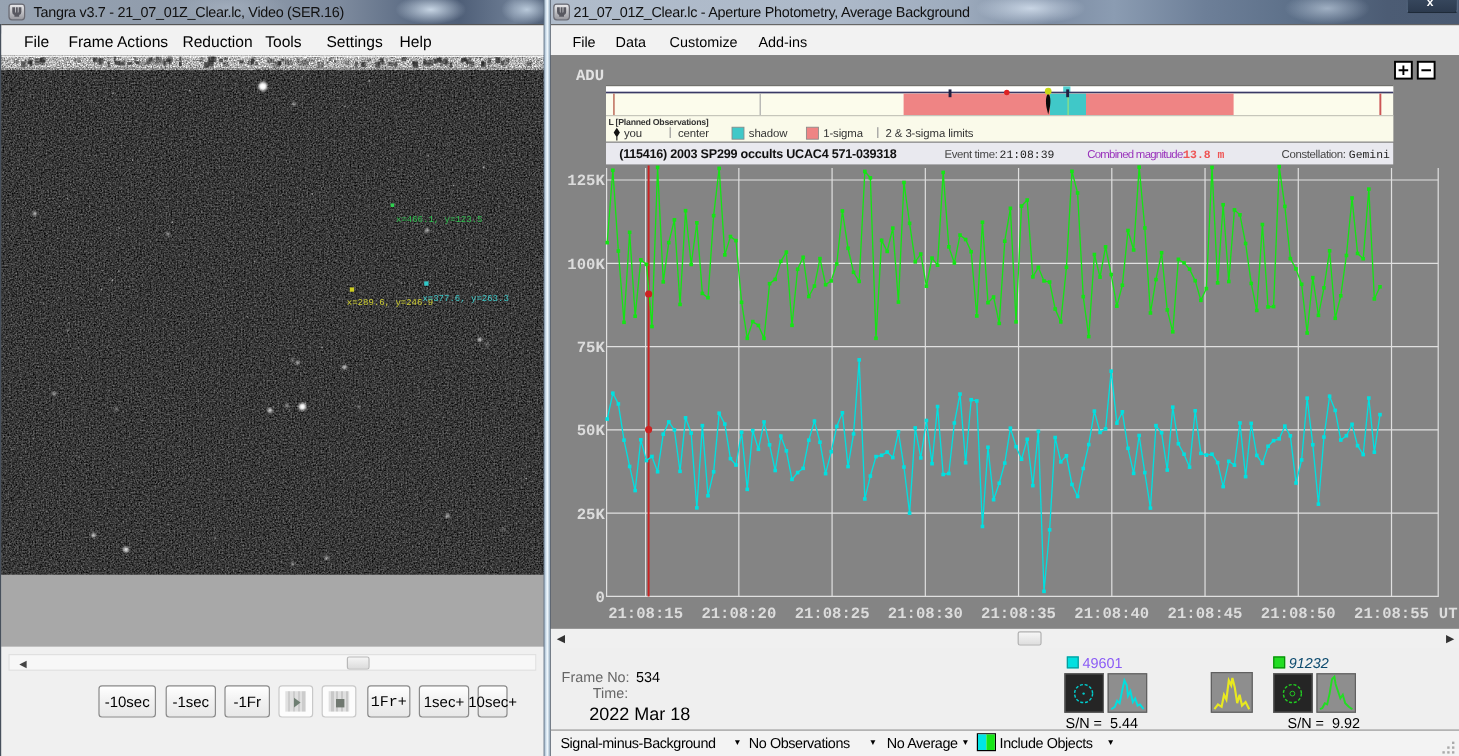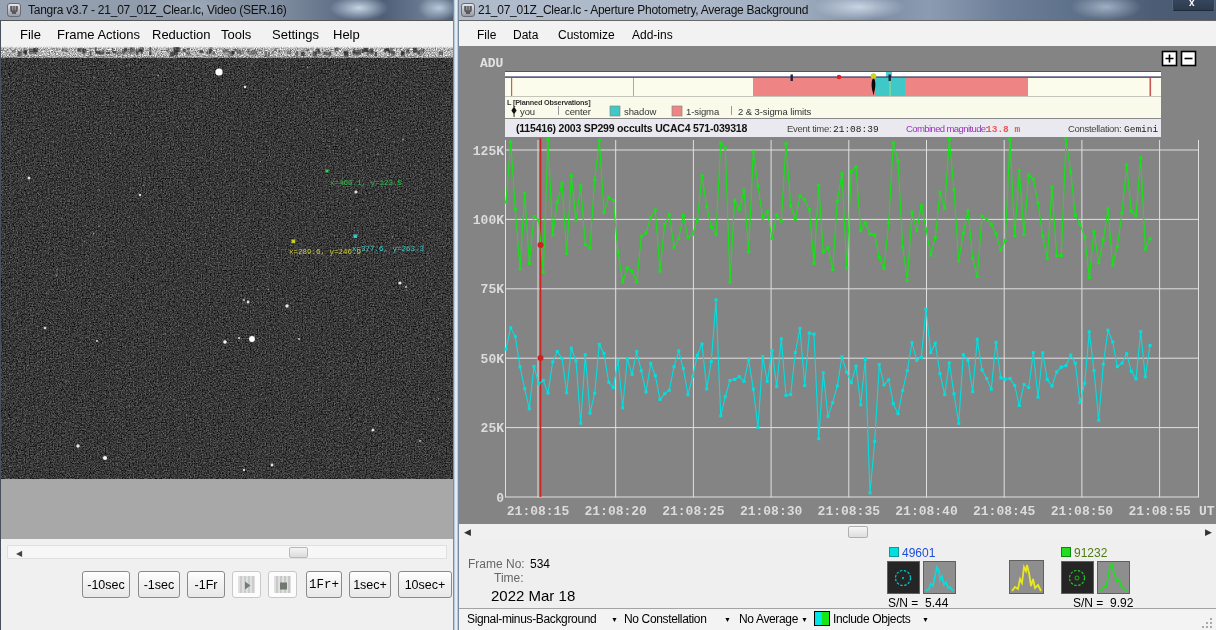--- a/index.html
+++ b/index.html
@@ -334,21 +334,21 @@
       </div>
     <div class="btnd" style="left:267px; width:29px;">
         <div style="width:17px;height:17px;background:repeating-linear-gradient(90deg,#e0e0e0 0 2px,#c8c8c8 2px 4px);display:flex;align-items:center;justify-content:center;">
           <svg width="12" height="12">
             <rect x="3" y="3.5" width="7" height="7" fill="#707870"></rect>
           </svg>
         </div>
       </div>
     <div class="btn" style="left:305px; width:36px;font-family:Liberation Mono, monospace;">1Fr+</div>
     <div class="btn" style="left:348px; width:42px;">1sec+</div>
-    <div class="btn" style="left:397px; width:54px;">10sec+</div>
+    <div class="btn" style="left:397px; width:25px;">10sec+</div>
   </div>
   <div class="abs" id="lborder-l"></div>
 </div>
 
 <div class="abs" id="divider"></div>
 
 <div class="abs" id="rwin">
   <div class="abs" id="rtitle">
     <div class="abs blob1"></div>
       <div class="abs blob2"></div>
@@ -741,47 +741,47 @@
 <span class="abs" style="left:746px;top:3px;font-size:9px;color:#333;">▶</span>
 <div class="abs" style="left:389px;top:2px;width:20px;height:12px;background:linear-gradient(180deg,#f6f6f6,#dedede);border:1px solid #b0b0b0;border-radius:2px;"></div>
 </div>
 <div class="abs" style="left:0px;top:540px;width:757px;height:68px;background:#efefef;font-size:12px;">
 <span class="abs" style="left:9px;top:17px;color:#666;">Frame No:</span>
 <span class="abs" style="left:71px;top:17px;color:#000;">534</span>
 <span class="abs" style="left:35px;top:31px;color:#666;">Time:</span>
 <span class="abs" style="left:71px;top:31px;color:#2d9e53;margin-top:36px;">21:08:15.092</span>
 <span class="abs" style="left:32px;top:47px;color:#000;font-size:15px;">2022 Mar 18</span>
 <div class="abs" style="left:430px;top:7px;width:10px;height:10px;background:#00e0e0;border:1px solid #0a9a9a;"></div>
-<span class="abs" style="left:443px;top:6px;color:#1d4ed8;">49601</span>
+<span class="abs" style="left:443px;top:6px;color:#8b5cf6;">49601</span>
 <div class="abs" style="left:428px;top:21px;width:33px;height:33px;background:#252525;border:1px solid #606060;"><svg width="31" height="31">
           <circle cx="15" cy="16" r="7.5" fill="none" stroke="#00cccc" stroke-width="1.2" stroke-dasharray="2.5 1.5"></circle>
           <circle cx="15" cy="16" r="1" fill="#00cccc"></circle>
         </svg></div>
 <div class="abs" style="left:464px;top:21px;width:33px;height:33px;background:#8e8e8e;border:1px solid #606060;"><svg width="31" height="31">
           <polyline points="2,29 5,27 7,22 9,24 11,14 13,5 15,9 16,18 18,14 20,23 22,20 24,26 26,25 29,29" fill="none" stroke="#00e0e0" stroke-width="1.6"></polyline>
         </svg></div>
 <span class="abs" style="left:429px;top:56px;color:#000;">S/N =&nbsp;&nbsp;5.44</span>
 <div class="abs" style="left:550px;top:20px;width:35px;height:34px;background:#8e8e8e;border:1px solid #606060;"><svg width="33" height="32">
           <polyline points="2,30 5,26 8,28 10,18 12,22 14,6 16,10 17,4 19,12 21,25 23,18 25,27 28,24 31,30" fill="none" stroke="#e8e820" stroke-width="1.8"></polyline>
         </svg></div>
 <div class="abs" style="left:602px;top:7px;width:10px;height:10px;background:#22dd22;border:1px solid #0a8a0a;"></div>
-<span class="abs" style="left:615px;top:6px;color:#4d7c0f;">91232</span>
+<span class="abs" style="left:615px;top:6px;color:#0c4a6e;font-style:italic;">91232</span>
 <div class="abs" style="left:602px;top:21px;width:33px;height:33px;background:#252525;border:1px solid #606060;"><svg width="31" height="31">
           <circle cx="15" cy="16" r="7.5" fill="none" stroke="#22cc22" stroke-width="1.2" stroke-dasharray="2.5 1.5"></circle>
           <circle cx="15" cy="16" r="2" fill="none" stroke="#22cc22" stroke-width="0.8"></circle>
         </svg></div>
 <div class="abs" style="left:638px;top:21px;width:33px;height:33px;background:#8e8e8e;border:1px solid #606060;"><svg width="31" height="31">
           <polyline points="2,29 4,28 6,24 8,25 10,16 12,4 14,2 15,8 17,14 19,20 21,17 23,24 26,27 29,29" fill="none" stroke="#22dd22" stroke-width="1.6"></polyline>
         </svg></div>
 <span class="abs" style="left:603px;top:56px;color:#000;margin-left:11px;">S/N =&nbsp;&nbsp;9.92</span>
 </div>
 <div class="abs" style="left:0px;top:608px;width:757px;height:22px;background:#f3f3f3;border-top:1px solid #a3a3a3;font-size:12px;letter-spacing:-0.35px;color:#000;">
 <span class="abs" style="left:8px;top:3px;">Signal-minus-Background</span>
 <span class="abs" style="left:152px;top:7px;font-size:7px;">▼</span>
-<span class="abs" style="left:165px;top:3px;">No Constellation</span>
+<span class="abs" style="left:165px;top:3px;">No Observations</span>
 <span class="abs" style="left:265px;top:7px;font-size:7px;">▼</span>
 <span class="abs" style="left:280px;top:3px;">No Average</span>
 <span class="abs" style="left:342px;top:7px;font-size:7px;">▼</span>
 <div class="abs" style="left:355px;top:2px;width:16px;height:15px;border:1px solid #000;background:#fff;">
         <div class="abs" style="left:0px;top:0px;width:7px;height:13px;background:#00e5e5;"></div>
         <div class="abs" style="left:7px;top:0px;width:7px;height:13px;background:#16e516;"></div>
       </div>
 <span class="abs" style="left:374px;top:3px;">Include Objects</span>
 <span class="abs" style="left:463px;top:7px;font-size:7px;">▼</span>
 <svg class="abs" style="left:741px;top:7px;" width="14" height="14">

